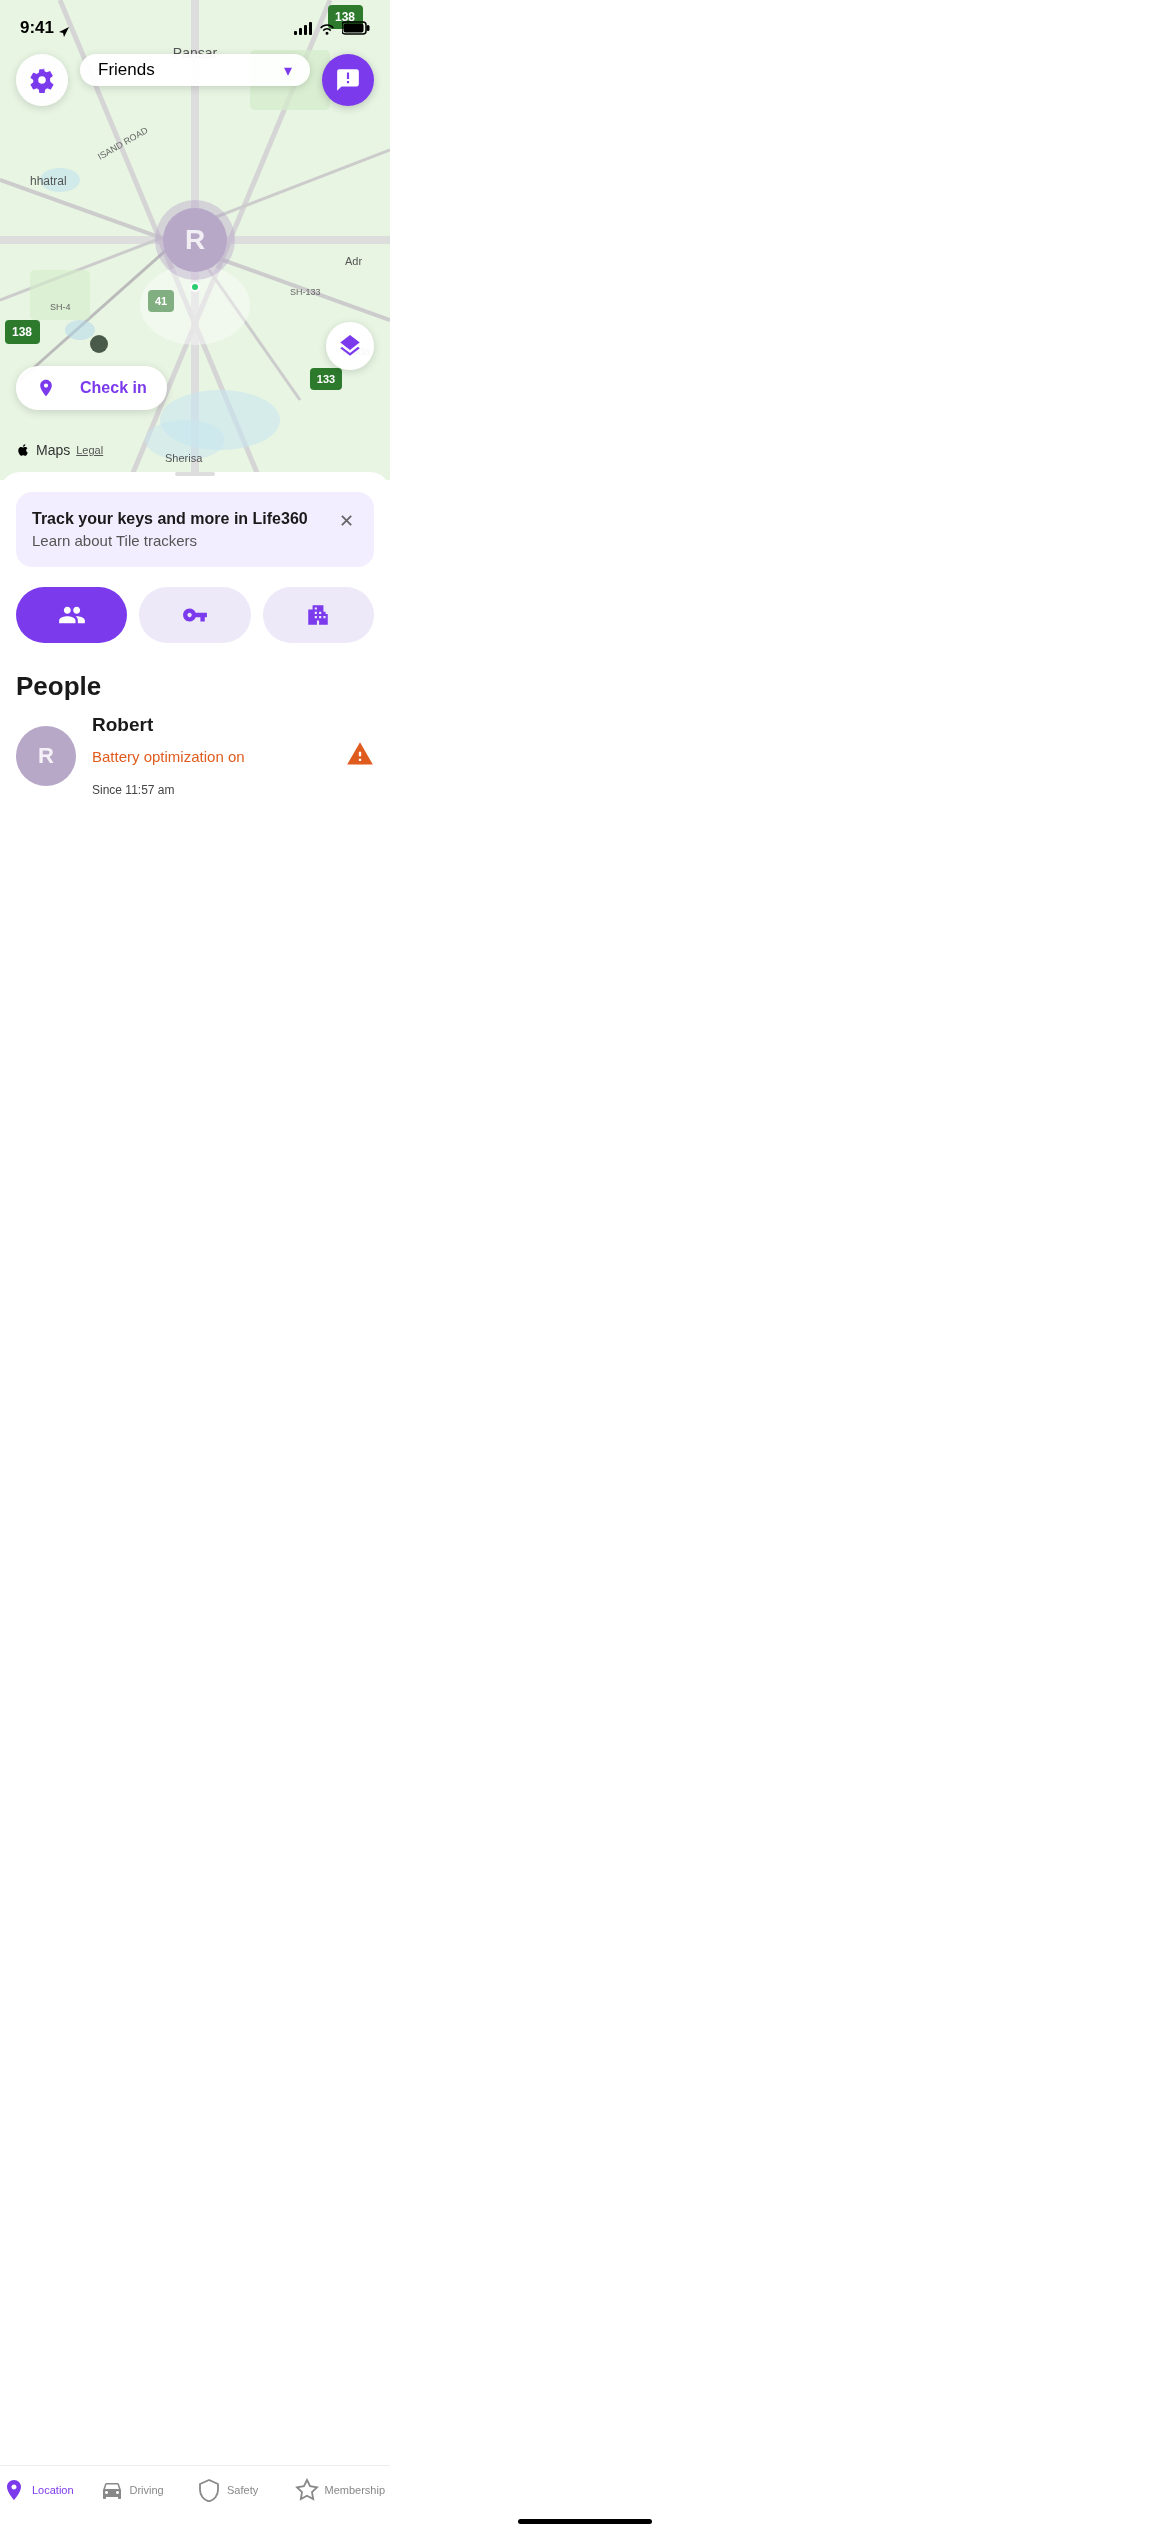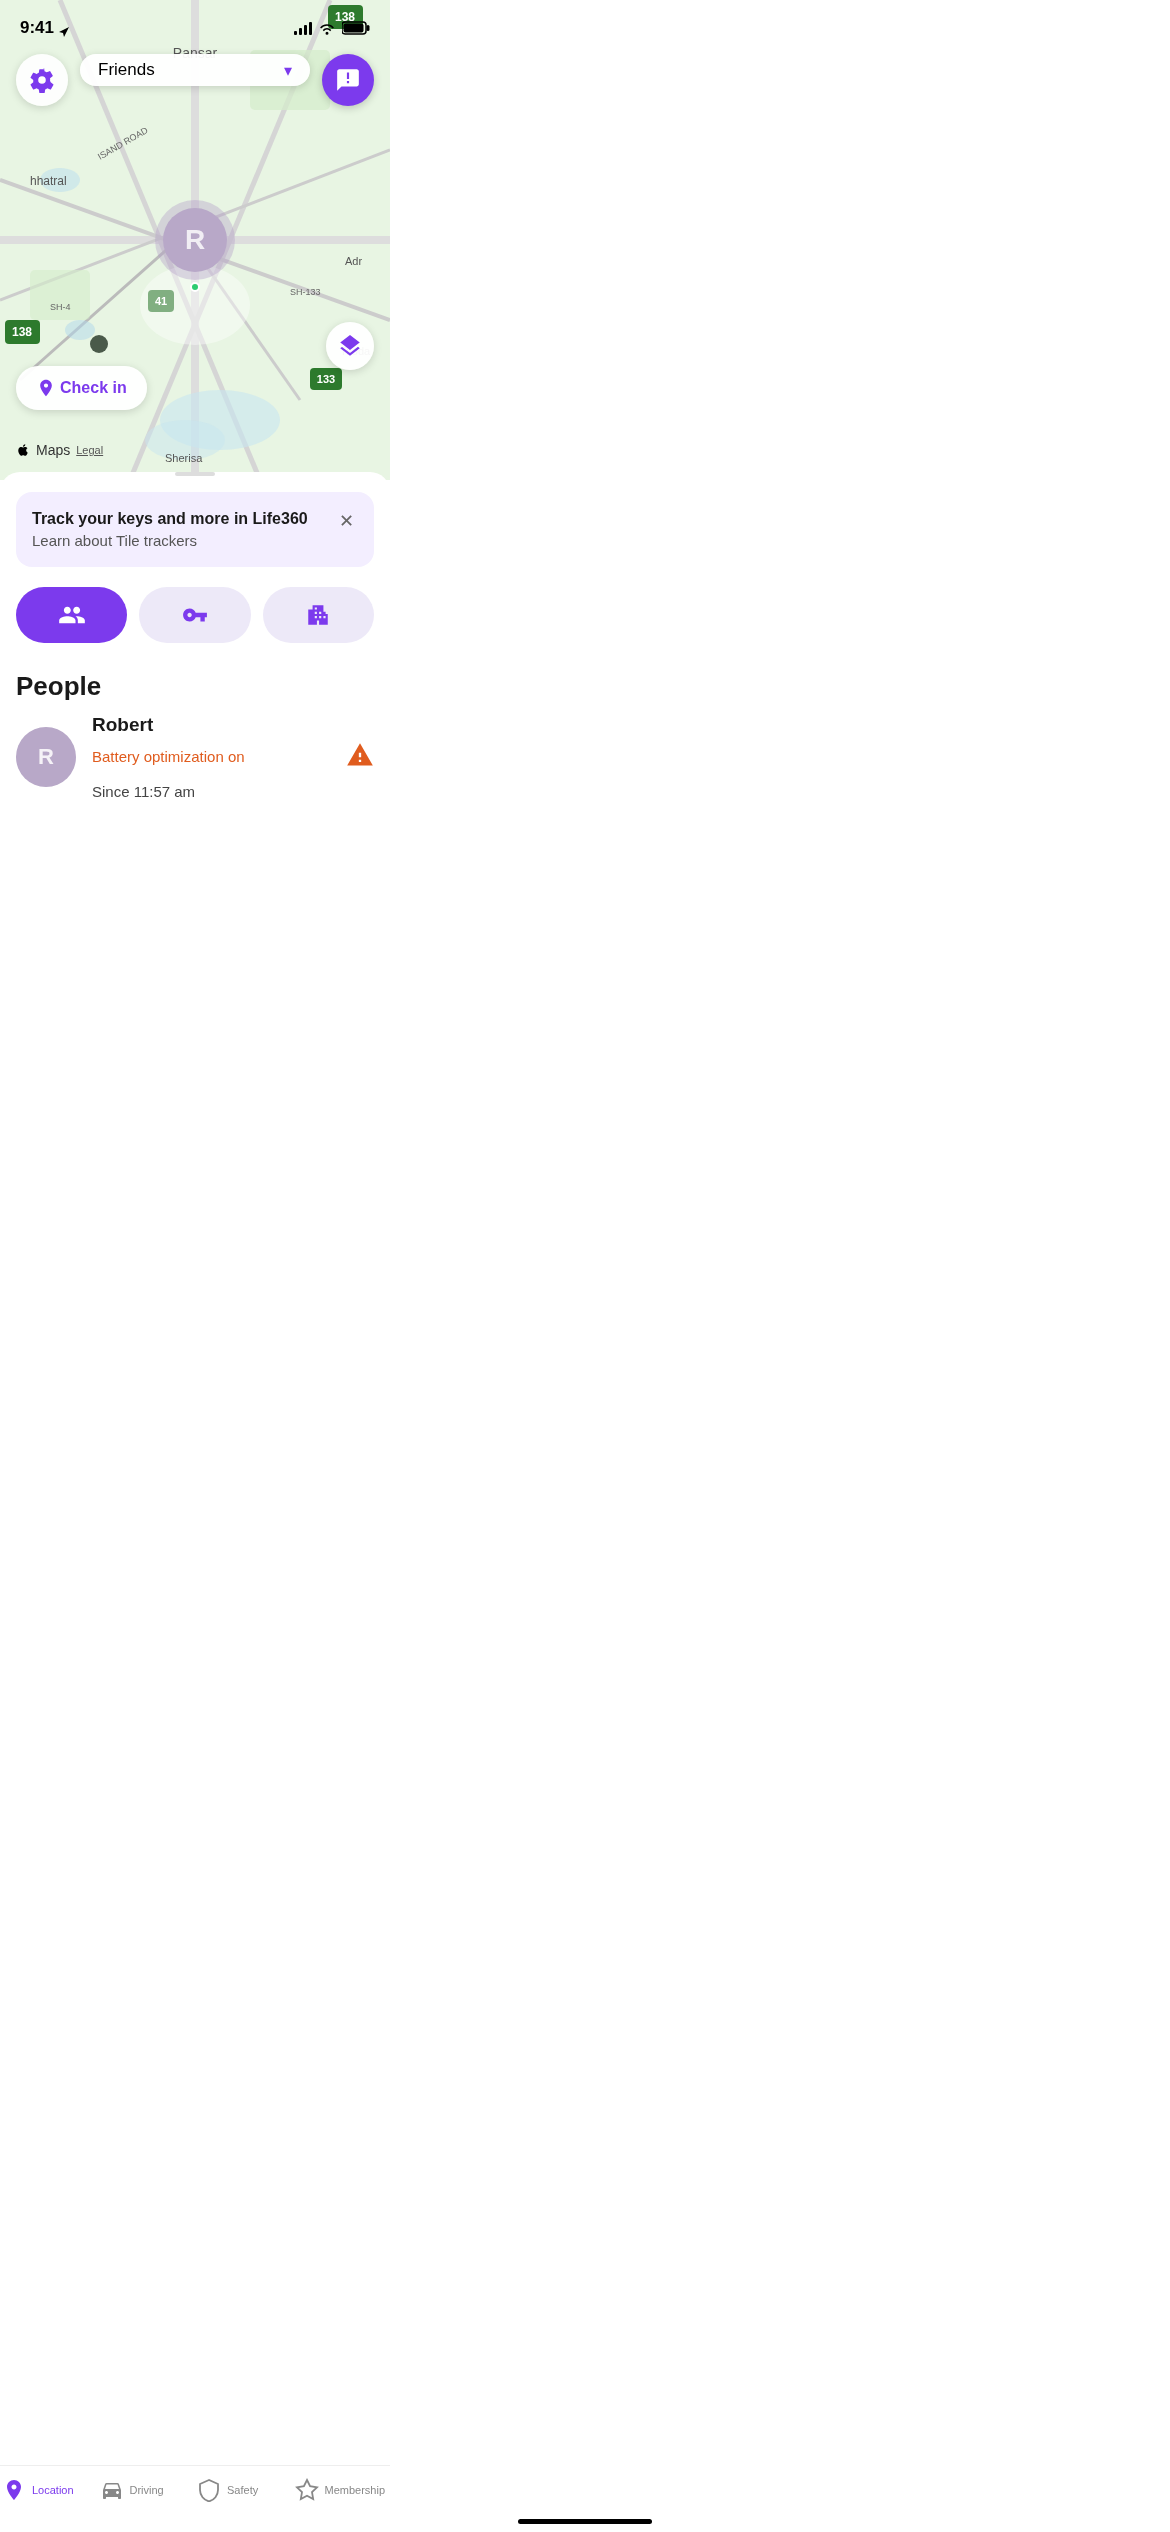--- a/index.html
+++ b/index.html
@@ -143,21 +143,21 @@
     .checkin-btn {
       position: absolute;
       bottom: 70px;
       left: 16px;
       height: 44px;
       padding: 0 20px;
       background: rgba(255,255,255,0.95);
       border-radius: 22px;
       display: flex;
       align-items: center;
-      gap: 4px;
+      gap: 24px;
       box-shadow: 0 2px 8px rgba(0,0,0,0.15);
       cursor: pointer;
       z-index: 10;
       text-align: center;
     }
     .checkin-btn span {
       font-size: 16px;
       font-weight: 600;
       color: #7c3aed;
     }
@@ -344,21 +344,21 @@
       font-weight: 700;
       color: #1a1a1a;
       margin-bottom: 12px;
     }
     .person-status {
       font-size: 15px;
       color: #e05c1e;
       margin-bottom: 18px;
     }
     .person-time {
-      font-size: 15px;
+      font-size: 12px;
       color: #444;
     }
     .person-warning {
       margin-left: auto;
       flex-shrink: 0;
     }
 
     
     .bottom-nav {
       position: fixed;

